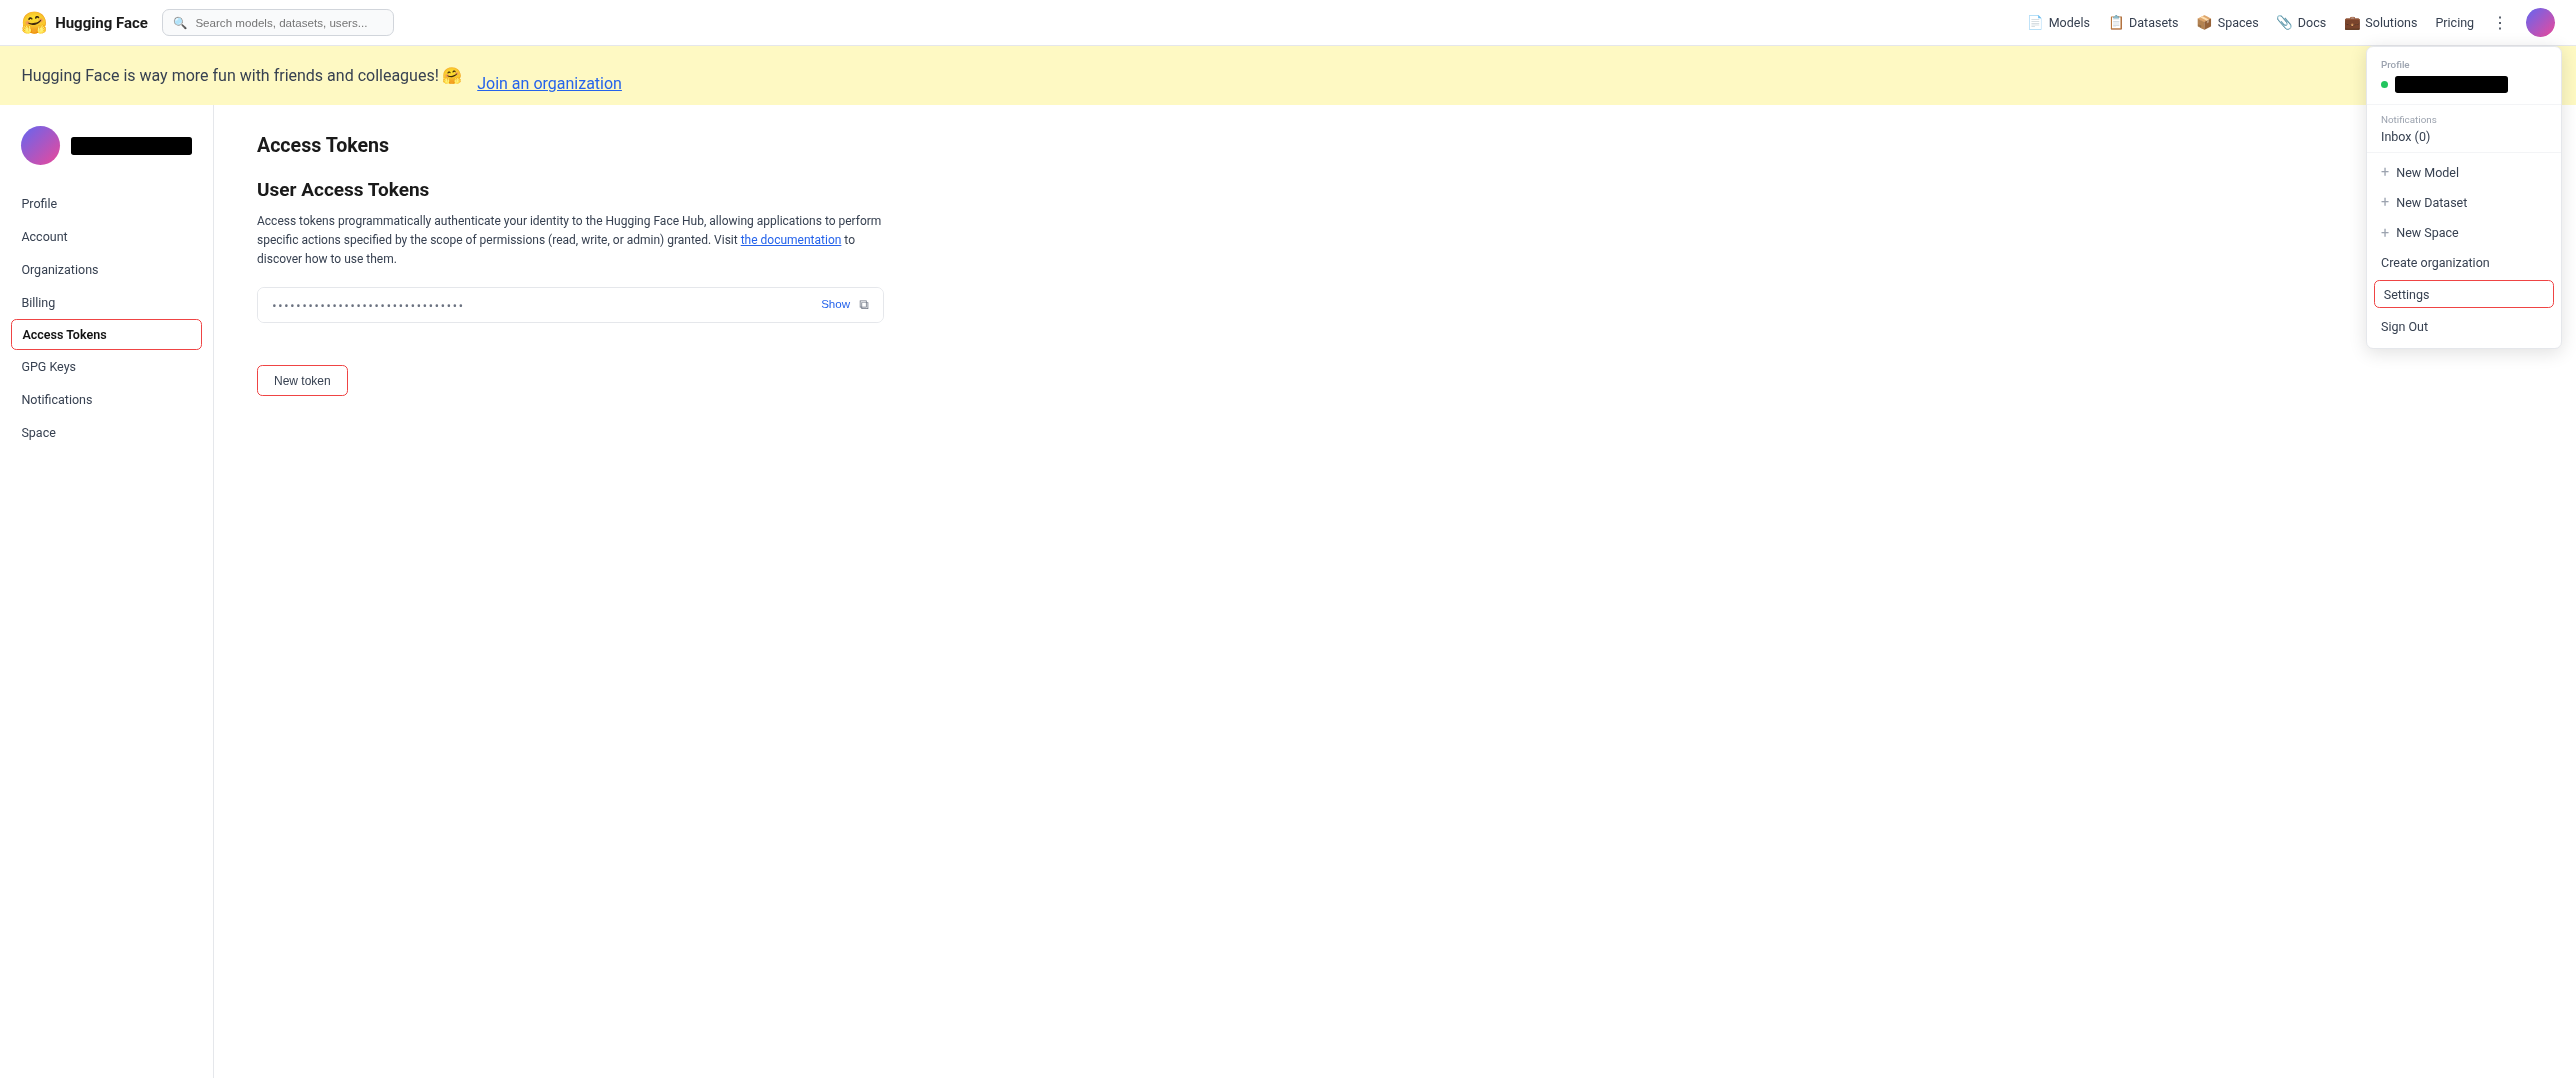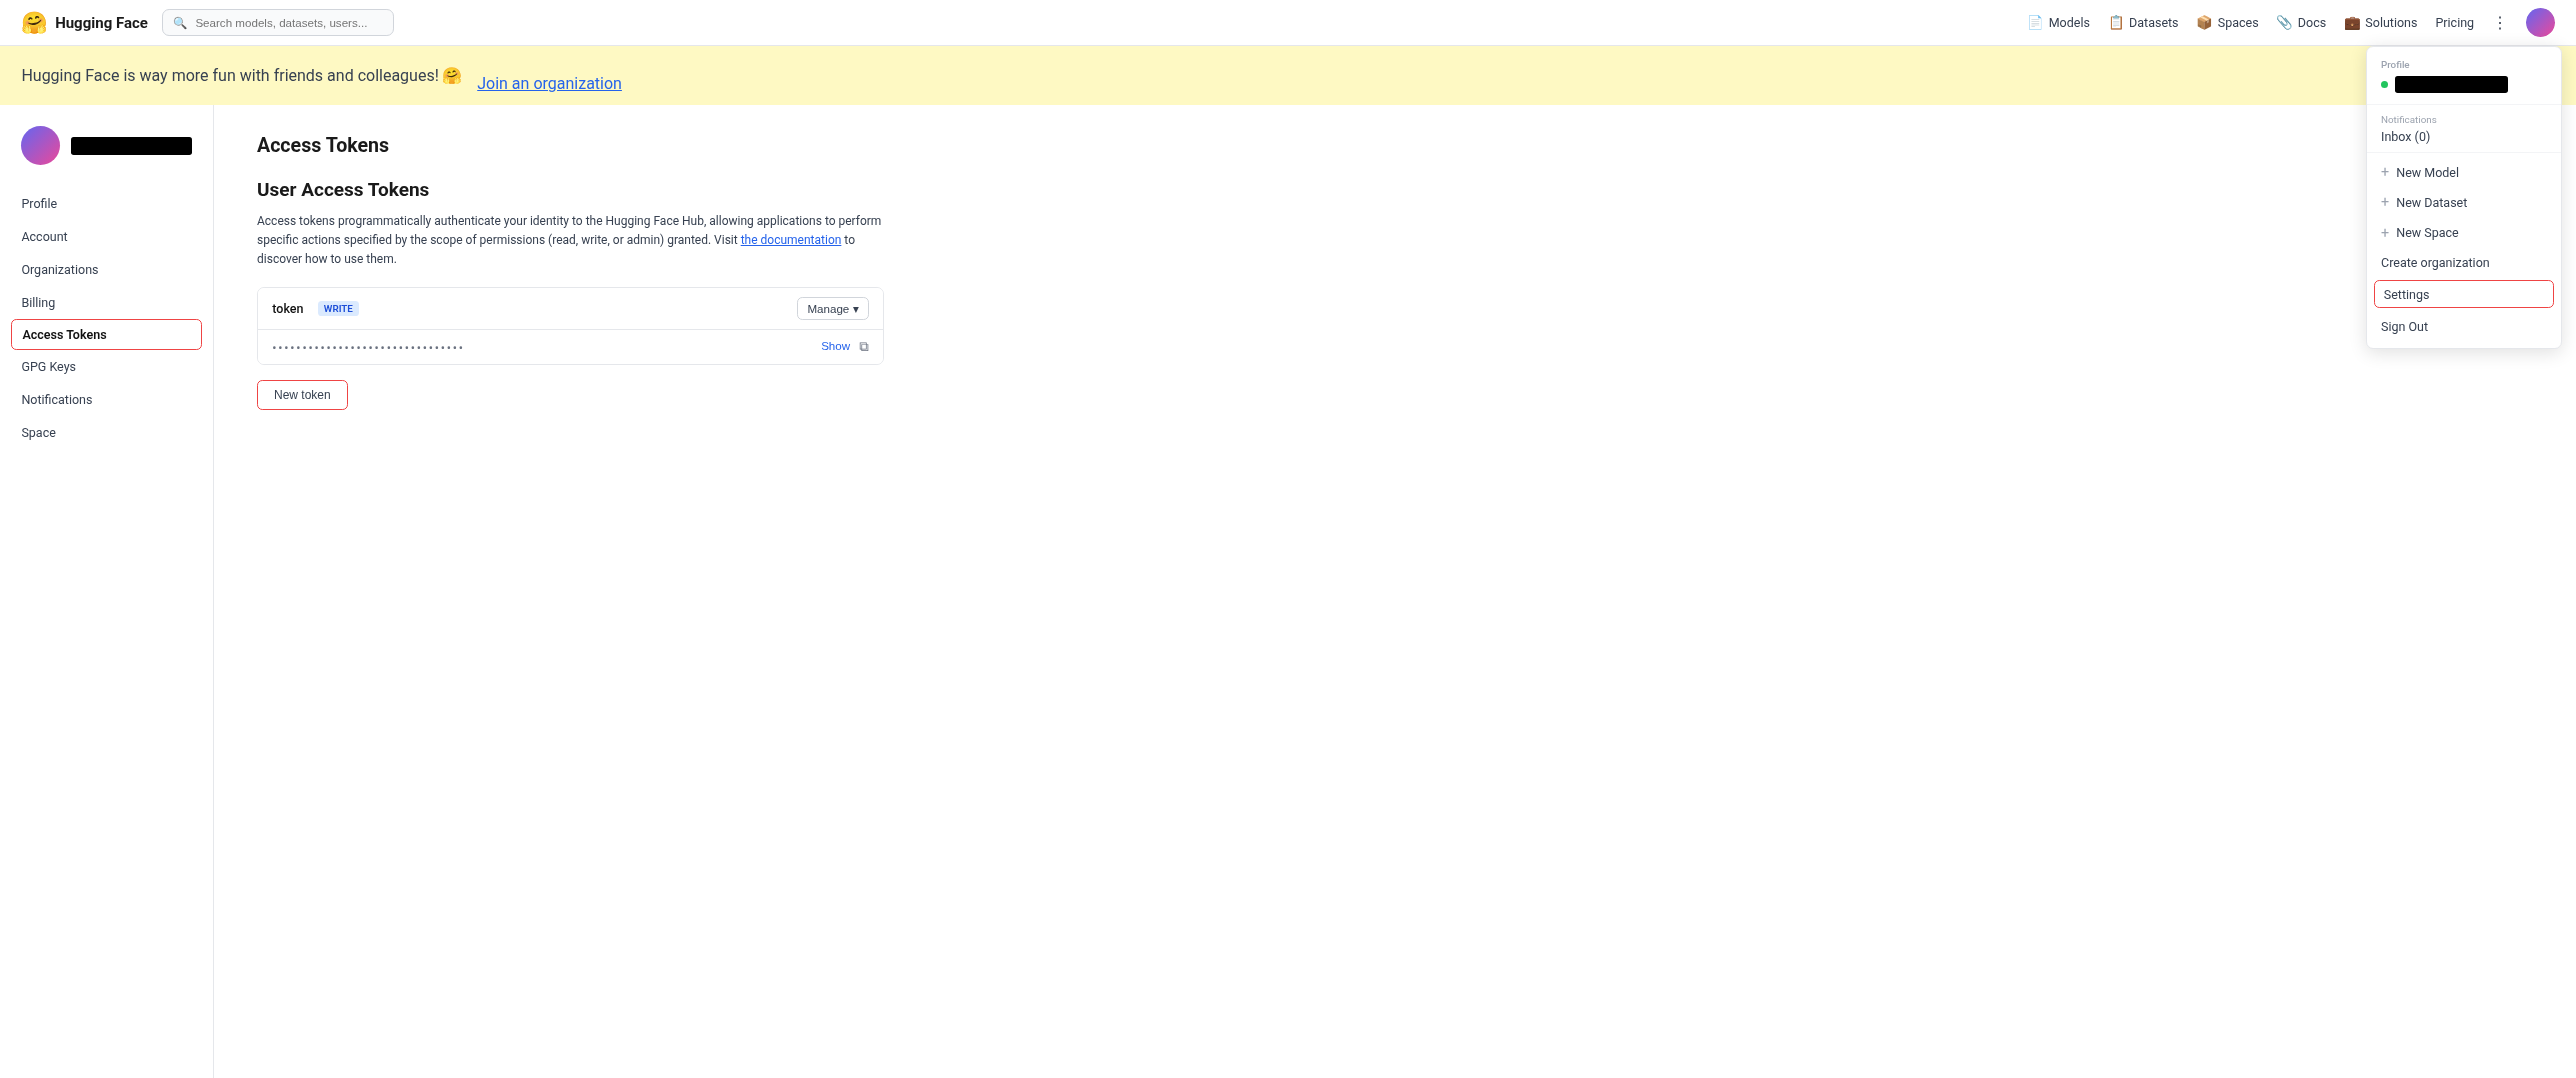--- a/index.html
+++ b/index.html
@@ -84,21 +84,21 @@
       padding: 9px 14.3px; background: #fff;
     }
     .token-dots { font-size: 12.5px; color: #6b7280; letter-spacing: 1.8px; }
     .token-actions { display: flex; align-items: flex-start; gap: 9px; }
     .show-btn { color: #2563eb; font-size: 11.6px; cursor: pointer; background: none; border: none; font-weight: 500; }
     .copy-icon { color: #6b7280; cursor: pointer; font-size: 13.4px; }
 
     
     .new-token-btn {
       border: 0.9px solid #ef4444; border-radius: 5.3px; padding: 7.1px 16px;
-      background: #fff; color: #374151; font-size: 12px; cursor: pointer;
+      background: #fff; color: #374151; font-size: 12px; cursor: pointer; margin-top: 28px;
     }
     .dropdown-menu {
       position: fixed; top: 46px; right: 14.3px; width: 196px;
       background: #fff; border: 0.9px solid #e5e7eb; border-radius: 7.1px;
       box-shadow: 0 3.6px 18px rgba(0,0,0,0.12); z-index: 200; padding: 7.1px 0;
     }
     .dropdown-section-label {
       font-size: 9.8px; color: #9ca3af; padding: 5.3px 14.3px 1.8px; text-transform: none;
       font-weight: 500;
     }
@@ -197,30 +197,20 @@
     <h1 class="page-title">Access Tokens</h1>
     <h2 class="section-title">User Access Tokens</h2>
     <p class="description">
       <span>Access tokens programmatically authenticate your identity to the Hugging Face Hub, allowing applications to perform specific actions specified by the scope of permissions (read, write, or admin) granted. Visit </span>
       <a>the documentation</a>
       <span> to discover how to use them.</span>
     </p>
 
     
     <div class="token-card">
-      <div class="token-header">
-        <div class="token-left">
-          <span class="token-name">token</span>
-          <span class="token-badge">WRITE</span>
-        </div>
-        <button class="manage-btn">
-          <span>Manage</span>
-          <span>▾</span>
-        </button>
-      </div>
       <div class="token-value-row">
         <span class="token-dots">••••••••••••••••••••••••••••••••</span>
         <div class="token-actions">
           <button class="show-btn">Show</button>
           <span class="copy-icon">⧉</span>
         </div>
       </div>
     </div>
 
     <button class="new-token-btn">New token</button>

